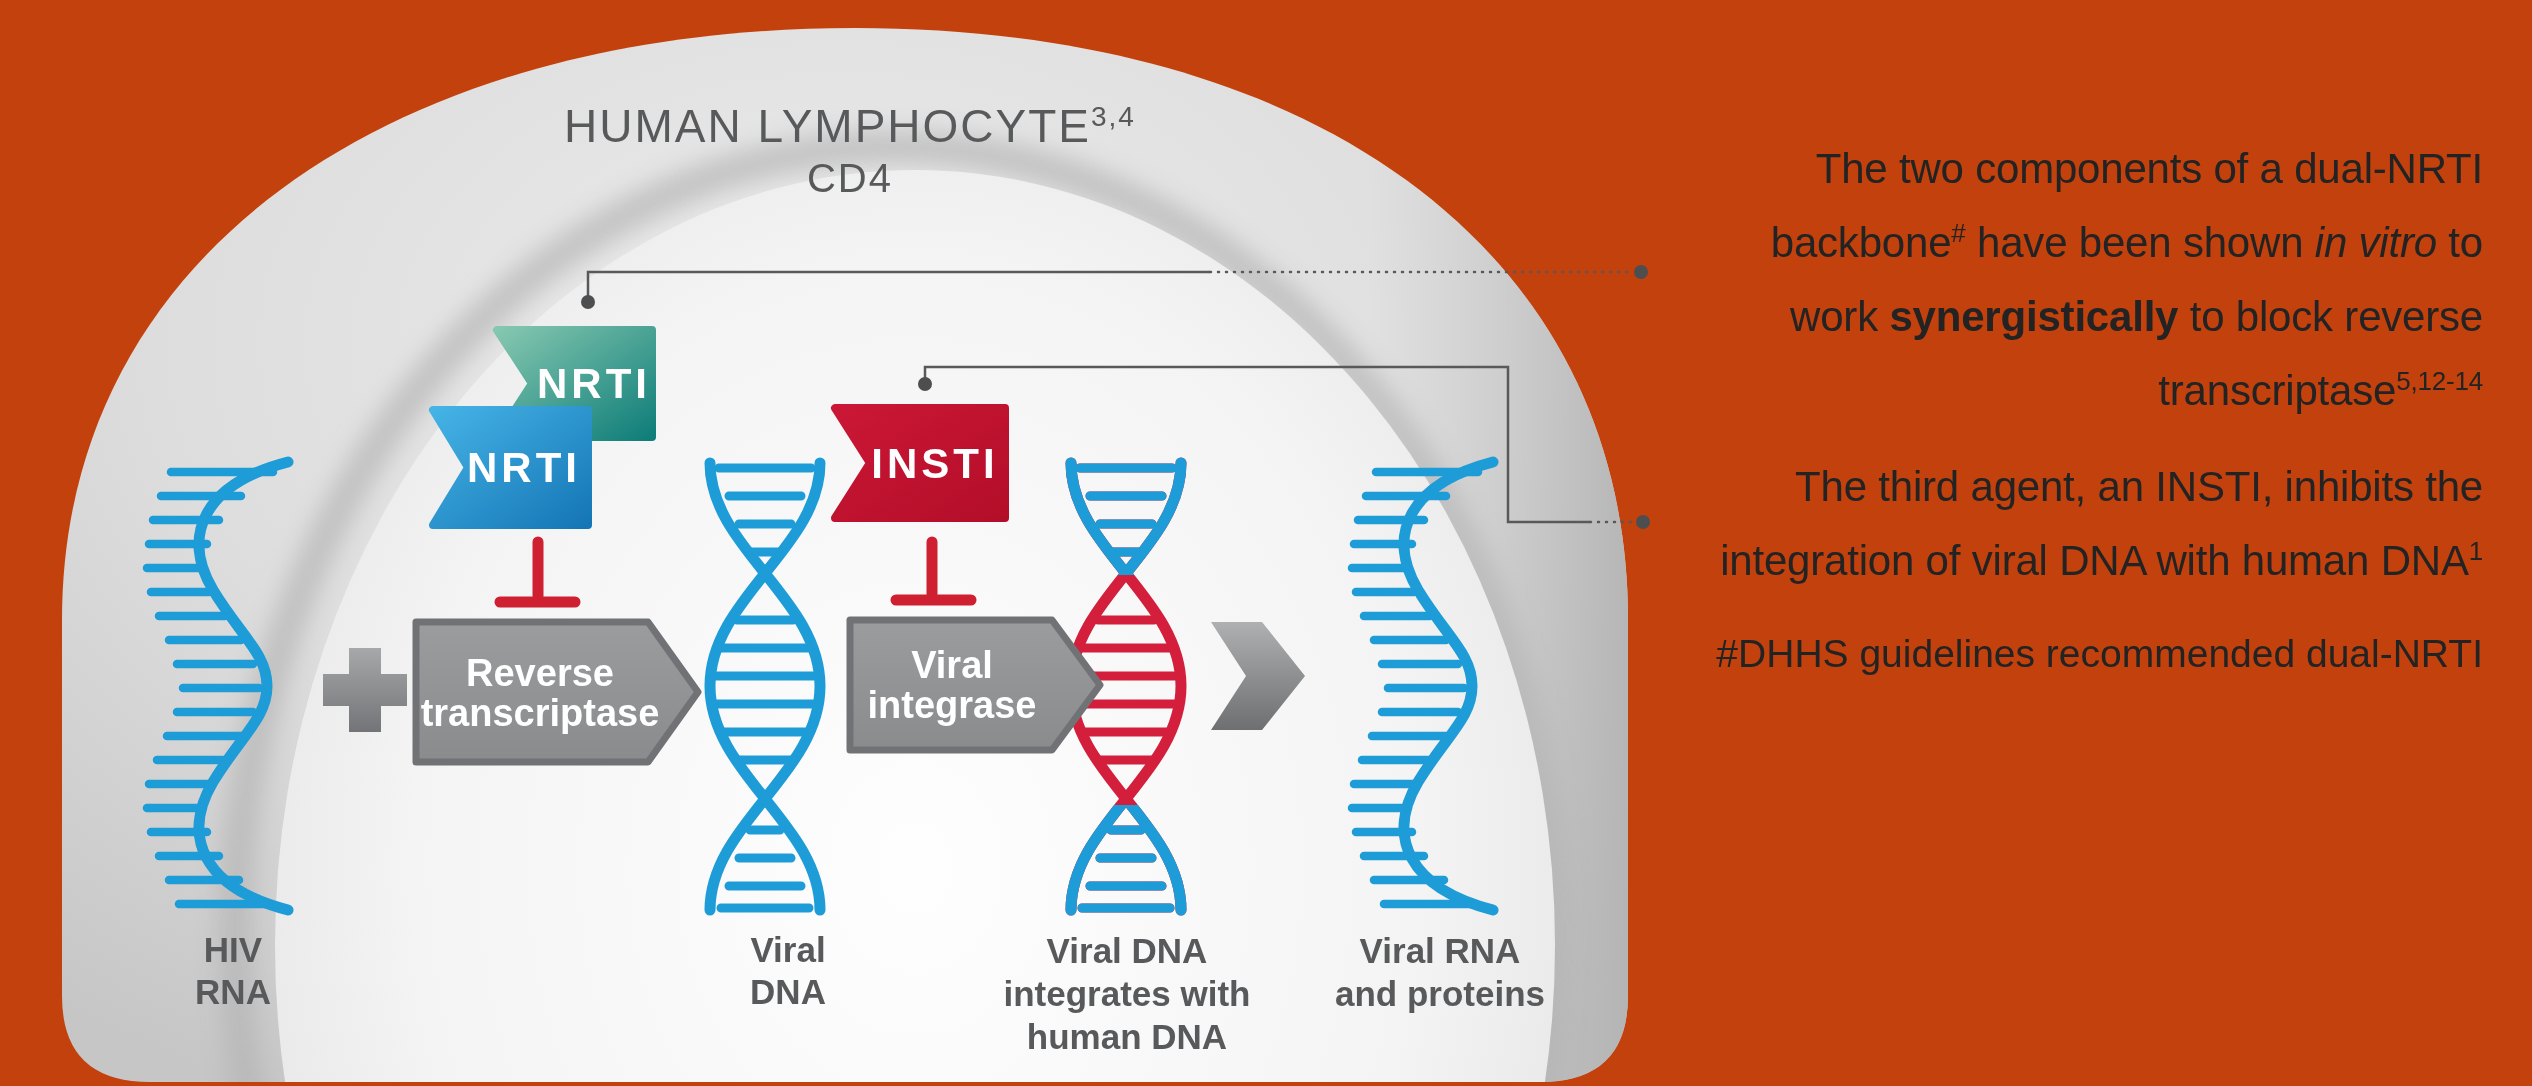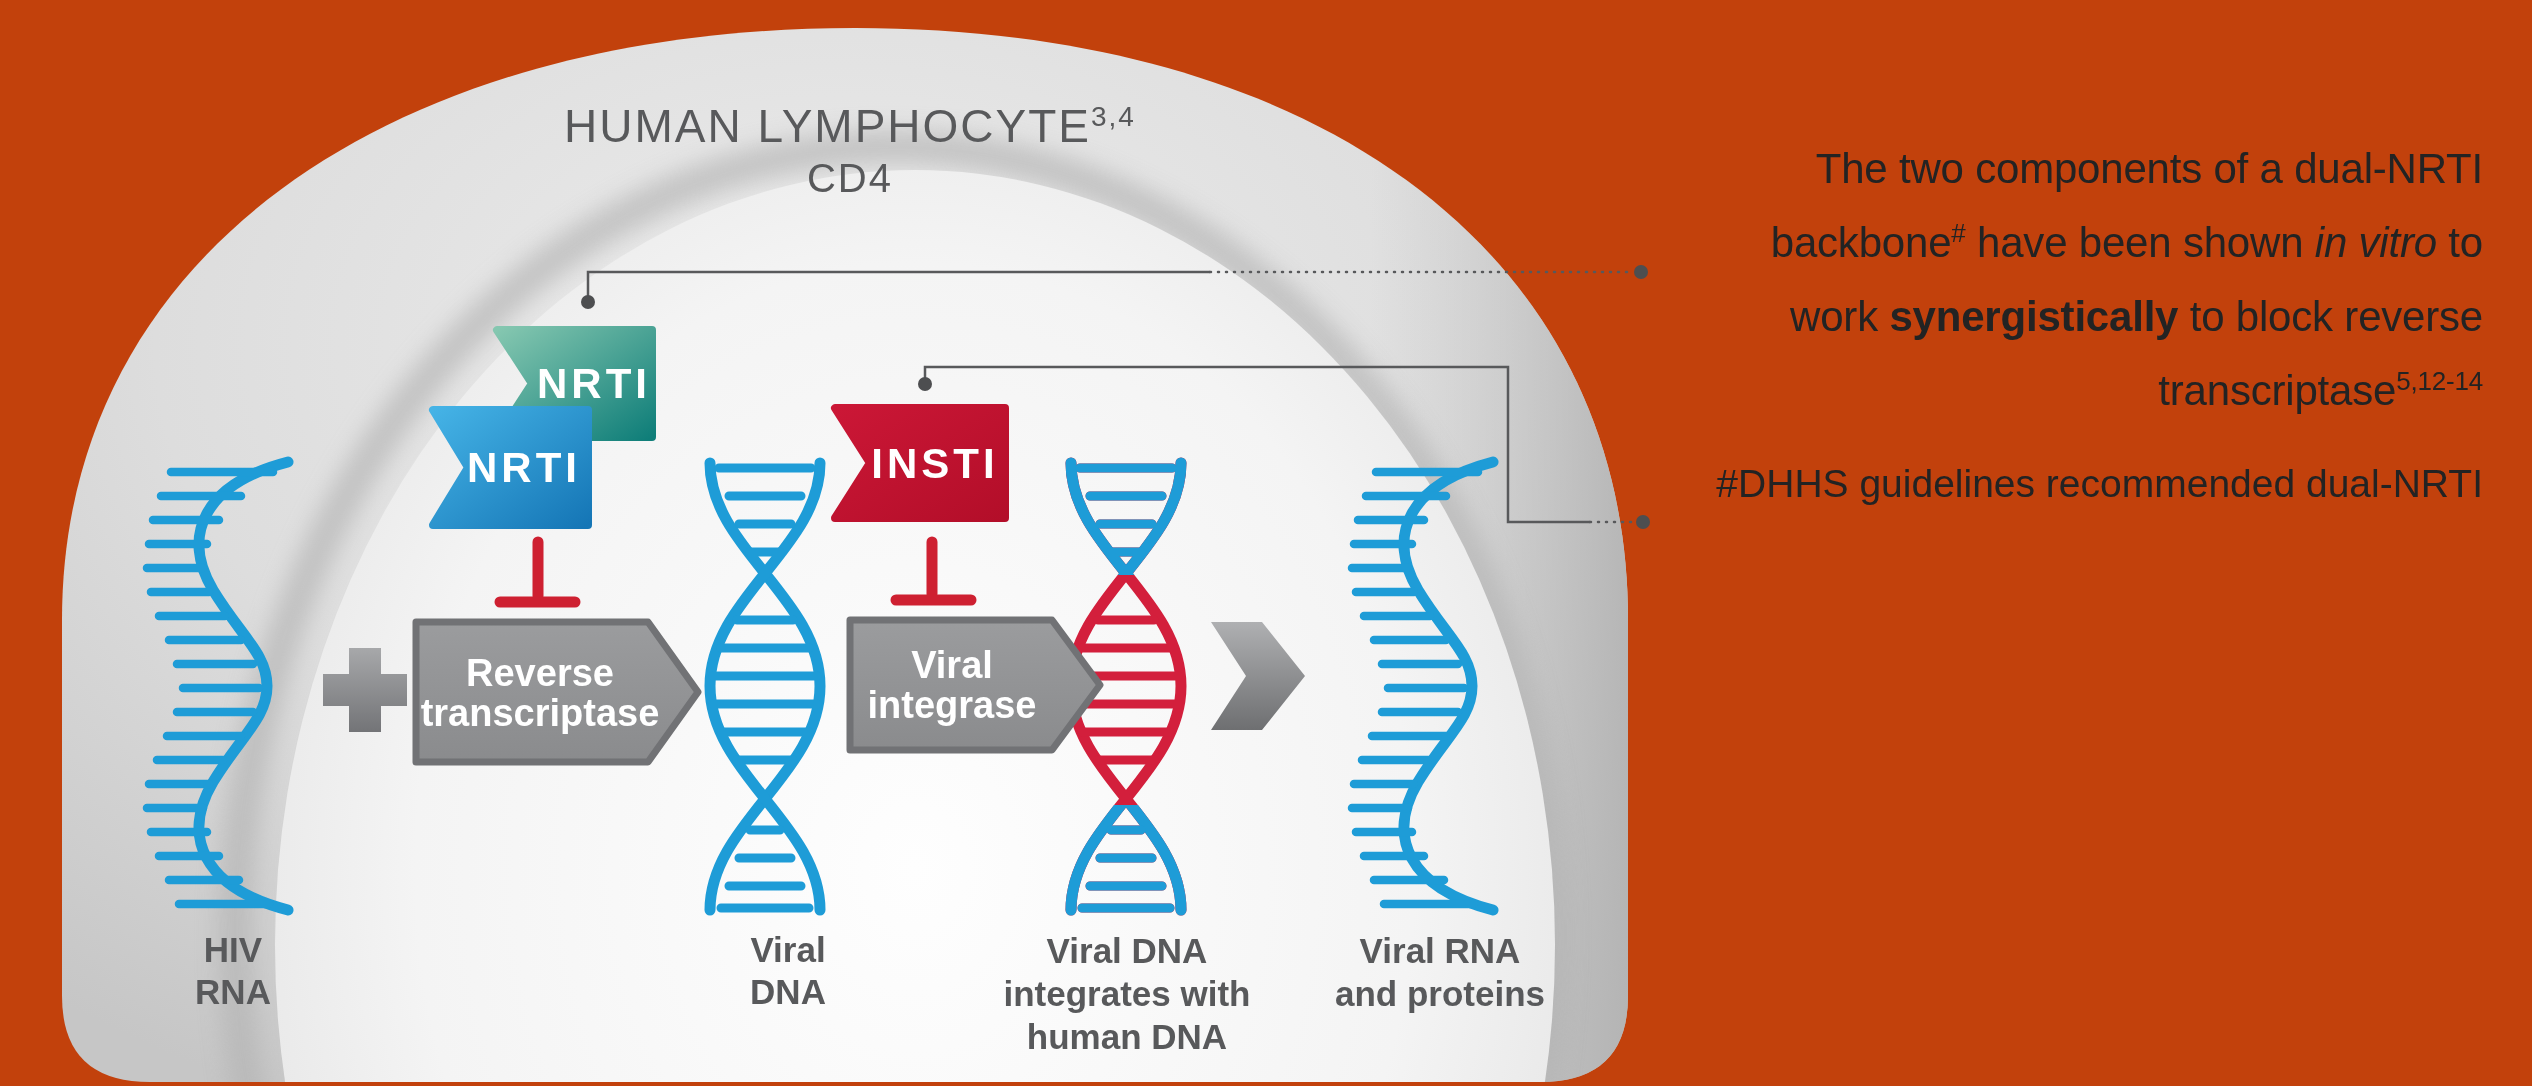--- a/index.html
+++ b/index.html
@@ -191,19 +191,20 @@
       <text x="1127" y="1049">human DNA</text>
 
       <text x="1440" y="963">Viral RNA</text>
       <text x="1440" y="1006">and proteins</text>
     </g>
   </svg>
 
   <div class="text-panel">
     <p class="body"><span>The two components of a dual-NRTI backbone</span><sup>#</sup><span> have been shown </span><em>in vitro</em><span> to work </span><strong>synergistically</strong><span> to block reverse transcriptase</span><sup>5,12-14</sup></p>
 
+    <p class="body"><span>The third agent, an INSTI, inhibits the integration of viral DNA with human DNA</span><sup>1</sup></p>
 
     <p class="footnote">
         <span>#DHHS guidelines recommended dual-NRTI</span>
       </p>
   </div>
 
 </div>
 
 </body></html>

